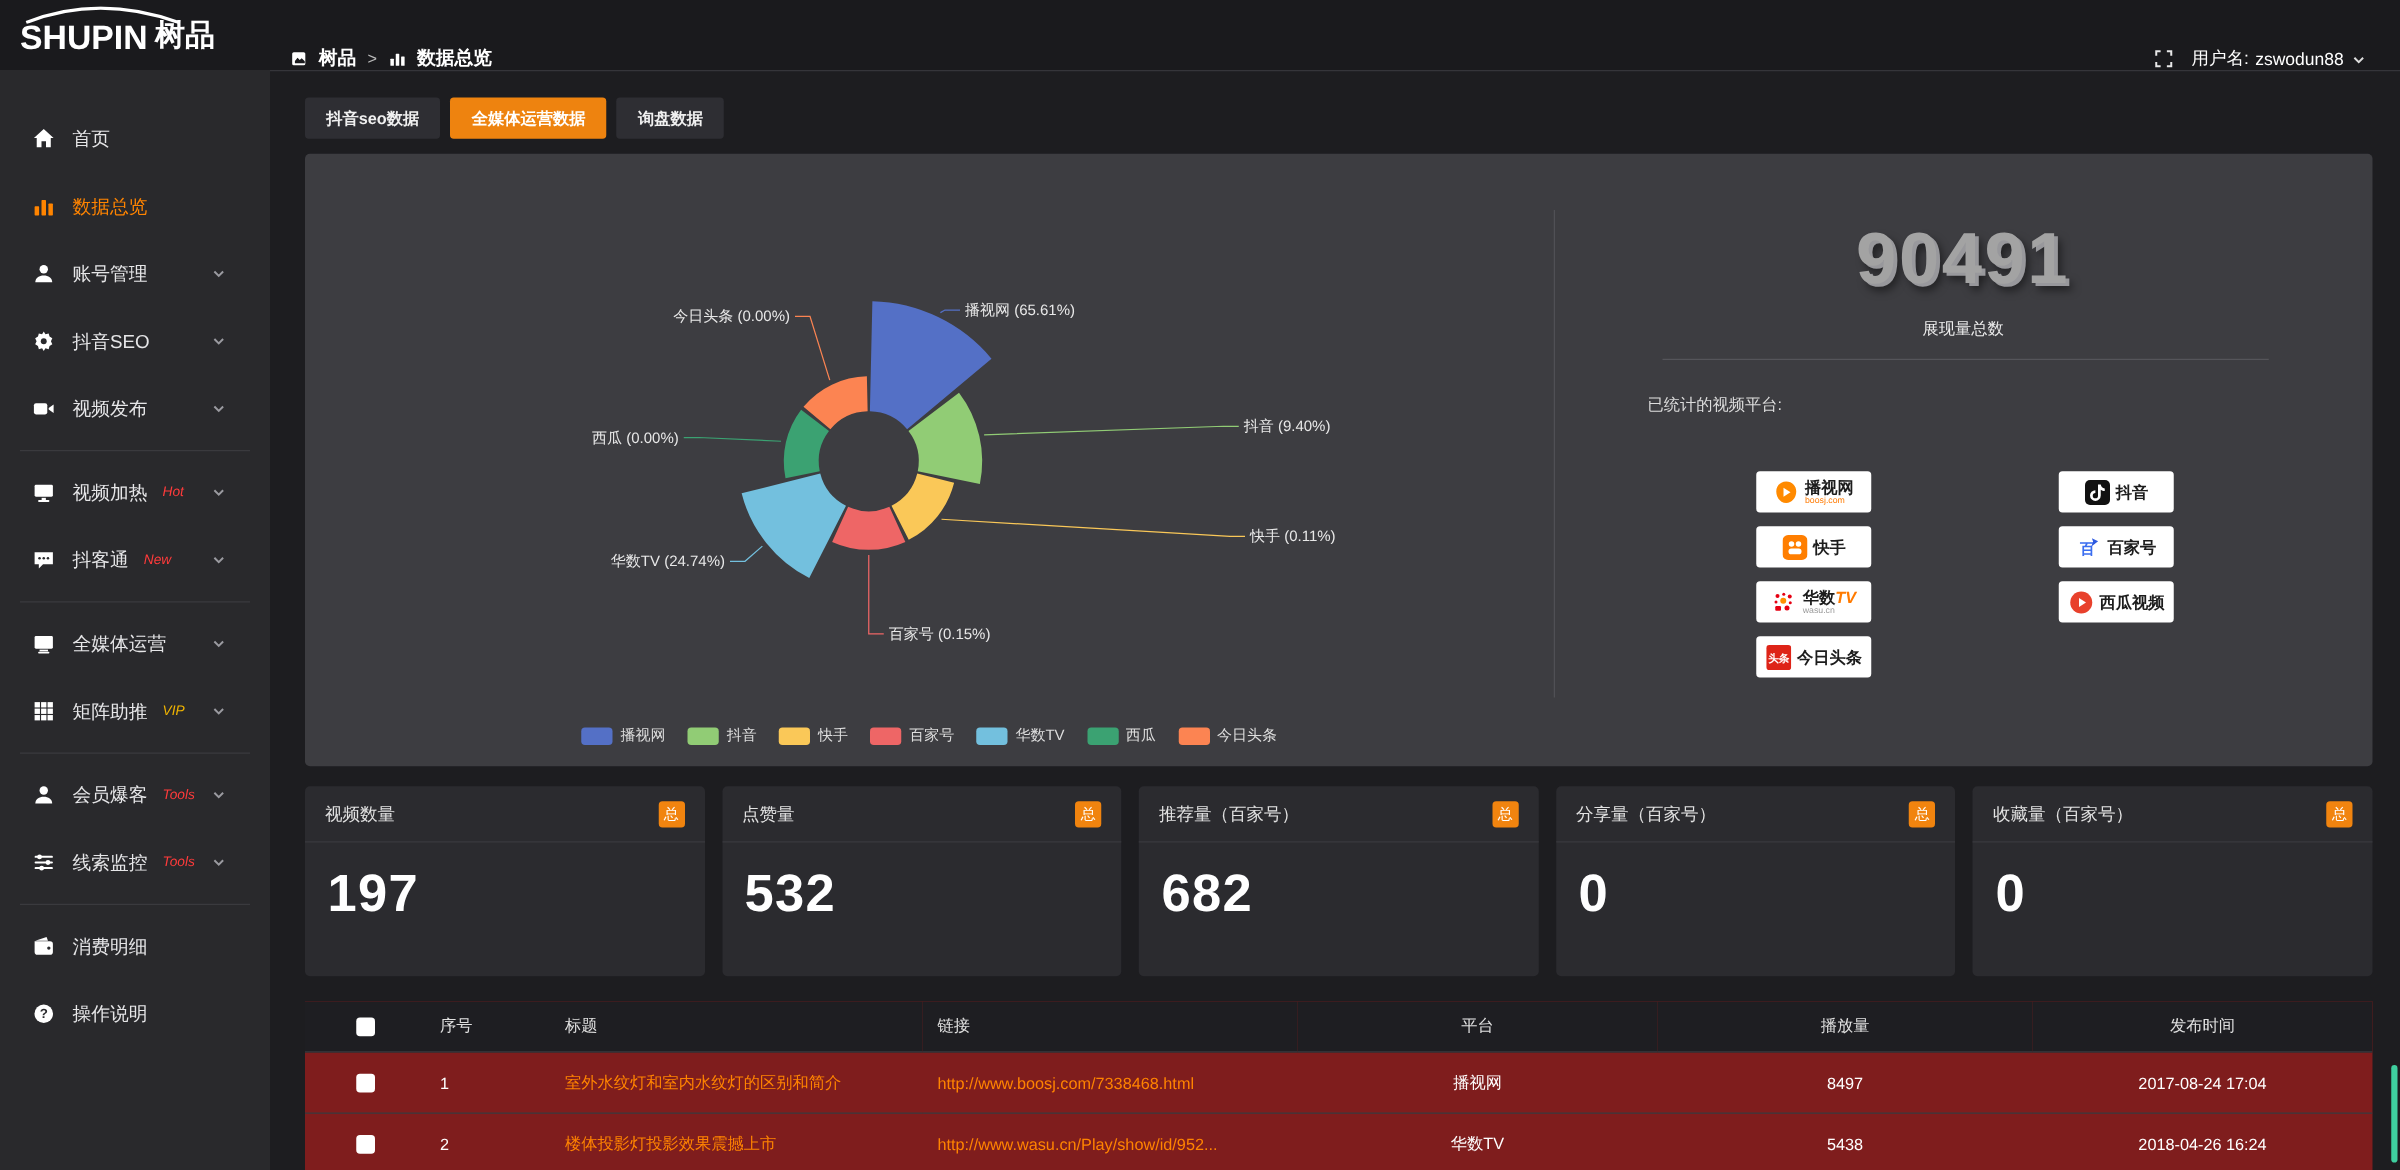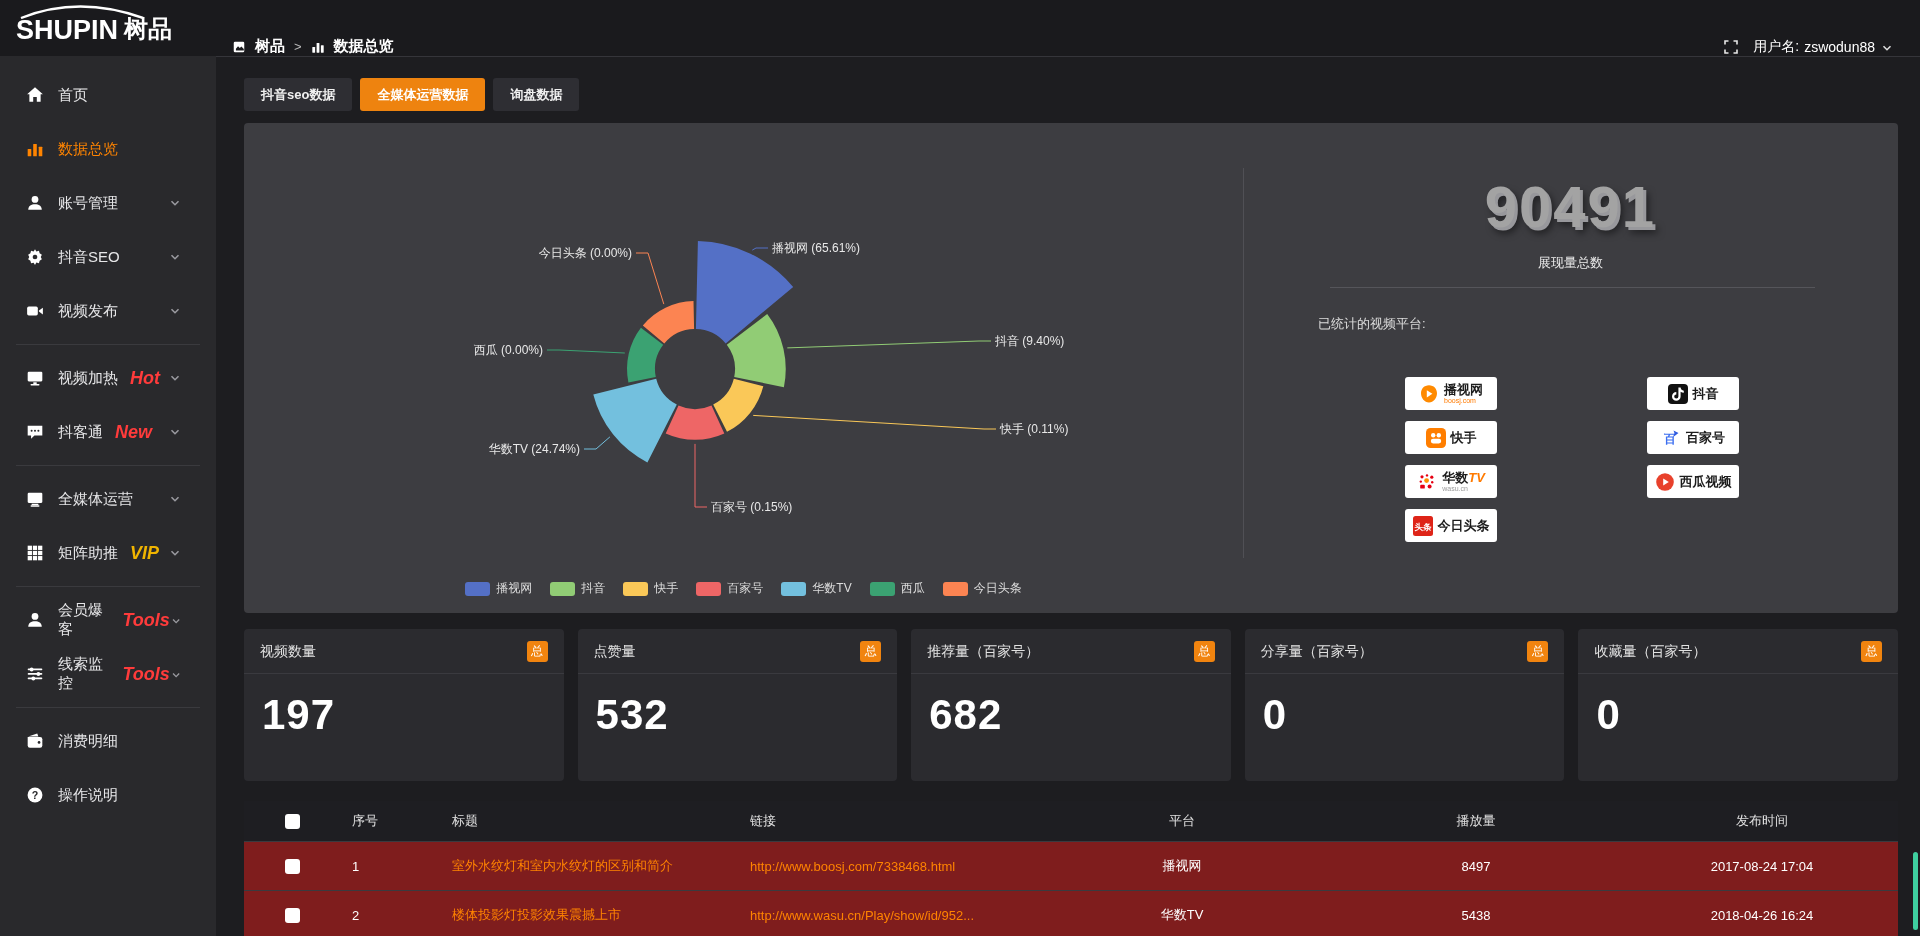--- a/index.html
+++ b/index.html
@@ -12,27 +12,27 @@
   .logo-en{font-size:27px;font-weight:800;color:#fff;letter-spacing:0px;line-height:52px}
   .logo-cn{font-size:24px;font-weight:800;color:#fff;margin-left:6px;line-height:54px}
   .crumbs{display:flex;align-items:center;gap:9px;margin-left:16px;color:#fff;font-size:15px;font-weight:bold}
   .crumb-sep{color:#bbb;font-size:13px;font-weight:normal}
   .topbar-right{margin-left:auto;display:flex;align-items:center;gap:14px;padding-right:26px;color:#fff;font-size:14px}
   .icon16{width:16px;height:16px;display:inline-block}
   .icon14{width:14px;height:14px;display:inline-block}
   .topbar-border{position:absolute;top:56px;left:216px;right:0;height:1px;background:#35353a;z-index:19}
 
   
-  .sidebar{position:absolute;top:56px;left:0;bottom:0;width:216px;background:#29292c;padding-top:12px;box-sizing:border-box}
+  .sidebar{position:absolute;top:56px;left:0;bottom:0;width:216px;background:#29292c;padding-top:28px;box-sizing:border-box}
   .side-item{height:54px;display:flex;align-items:center;padding-left:26px;cursor:pointer;color:#e6e6e8;font-size:15px}
   .side-item .ic{width:18px;height:18px;margin-right:14px;color:#fff;flex:0 0 auto}
   .side-item .ic svg{width:100%;height:100%;fill:currentColor}
   .side-item.active{color:#ff8400}
   .side-item.active .ic{color:#ff8400}
-  .side-badge{font-style:italic;font-weight:bold;font-size:18px;margin-left:12px}
+  .side-badge{font-style:italic;font-weight:normal;font-size:11px;margin-left:12px}
   .side-chevron{margin-left:auto;margin-right:34px;width:14px;height:14px}
   .side-divider{height:1px;background:#3a3a3e;margin:6px 16px}
 
   
   .main{position:absolute;top:56px;left:216px;right:0;bottom:0;padding:0 22px 0 28px;box-sizing:border-box}
   .tabs{margin-top:22px;display:flex;gap:8px}
   .tab{height:33px;padding:0 17px;background:#2e2e33;color:#f0f0f0;font-size:13px;font-weight:bold;border:none;border-radius:3px;cursor:pointer;font-family:inherit}
   .tab.active{background:#ee830f;color:#fff}
 
   .chart-panel{margin-top:12px;height:490px;background:#3d3d41;border-radius:4px;position:relative}

